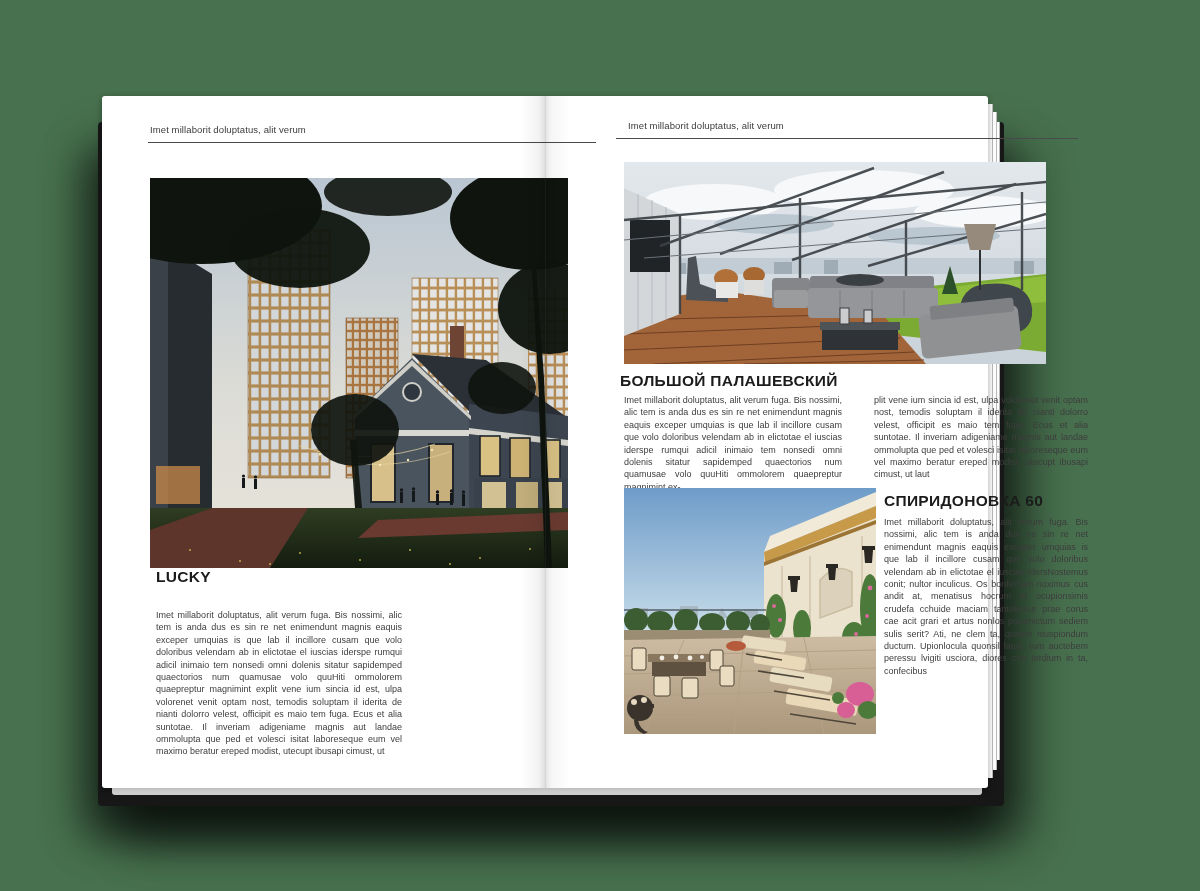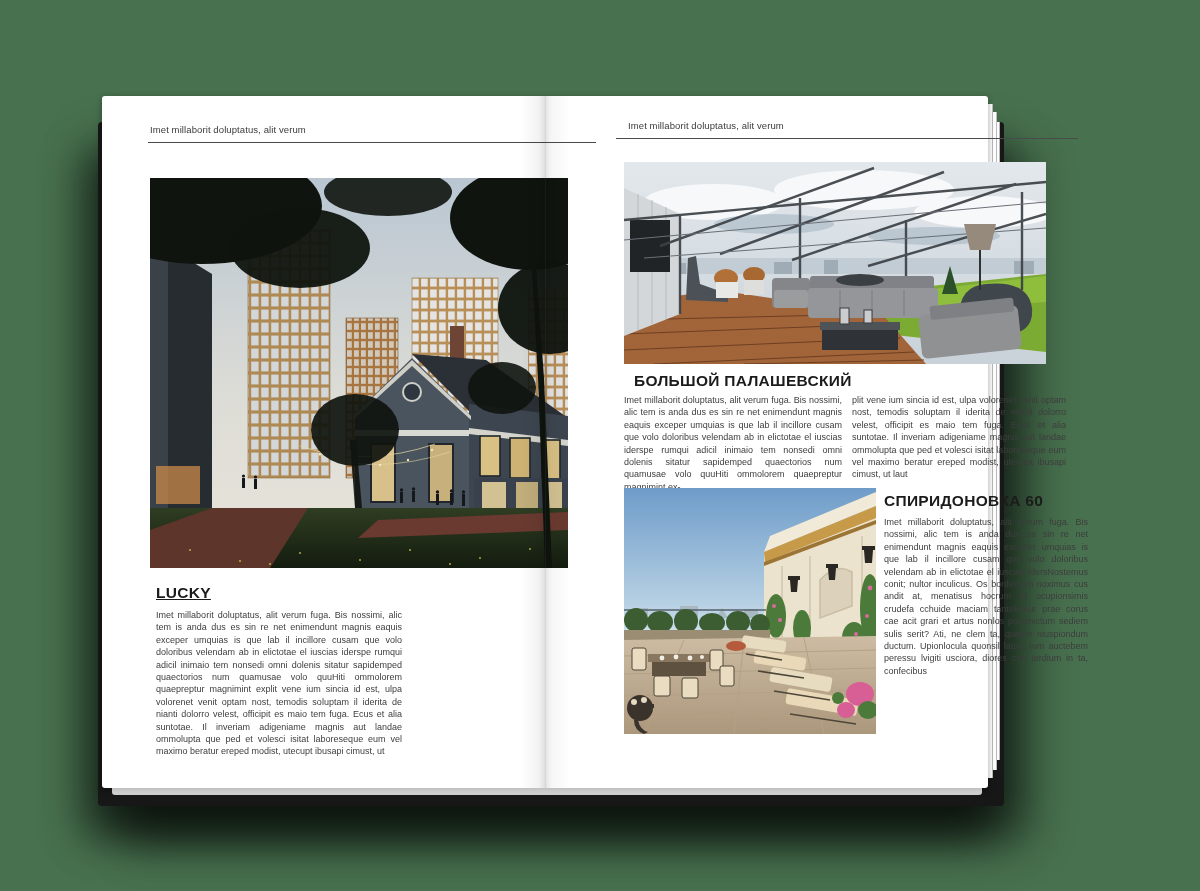--- a/index.html
+++ b/index.html
@@ -57,31 +57,31 @@
   figure svg{display:block;width:100%;height:100%;}
 
   .photo-campus{left:48px;top:82px;width:418px;height:390px;}
   .photo-lounge{left:26px;top:66px;width:422px;height:202px;}
   .photo-terrace{left:26px;top:392px;width:252px;height:246px;}
 
   h2.art{
     position:absolute;margin:0;font-size:15.5px;font-weight:bold;color:#1b1b1b;
     letter-spacing:.3px;white-space:nowrap;
   }
-  .lucky-title{left:54px;top:488px;text-decoration:underline;}
-  .palashevsky-title{left:36px;top:276px;}
+  .lucky-title{left:54px;top:472px;}
+  .palashevsky-title{left:22px;top:276px;}
   .spiridonovka-title{left:286px;top:396px;}
 
   p.body{
     position:absolute;margin:0;font-size:9px;line-height:12.4px;color:#3d3d3d;
     text-align:justify;hyphens:none;
   }
   .lucky-body{left:54px;top:513px;width:246px;}
   .pal-col1{left:26px;top:298px;width:218px;}
-  .pal-col2{left:254px;top:298px;width:214px;}
+  .pal-col2{left:276px;top:298px;width:214px;}
   .spiridonovka-body{left:286px;top:420px;width:204px;text-align:left;font-size:8.8px;line-height:12.3px;}
 </style>
 </head>
 <body style="--bg: #48714f; --page: #ffffff;">
 
 <div class="scene">
   <div class="book">
     <div class="under-block"></div>
     <div class="stack r3"></div>
     <div class="stack r2"></div>

